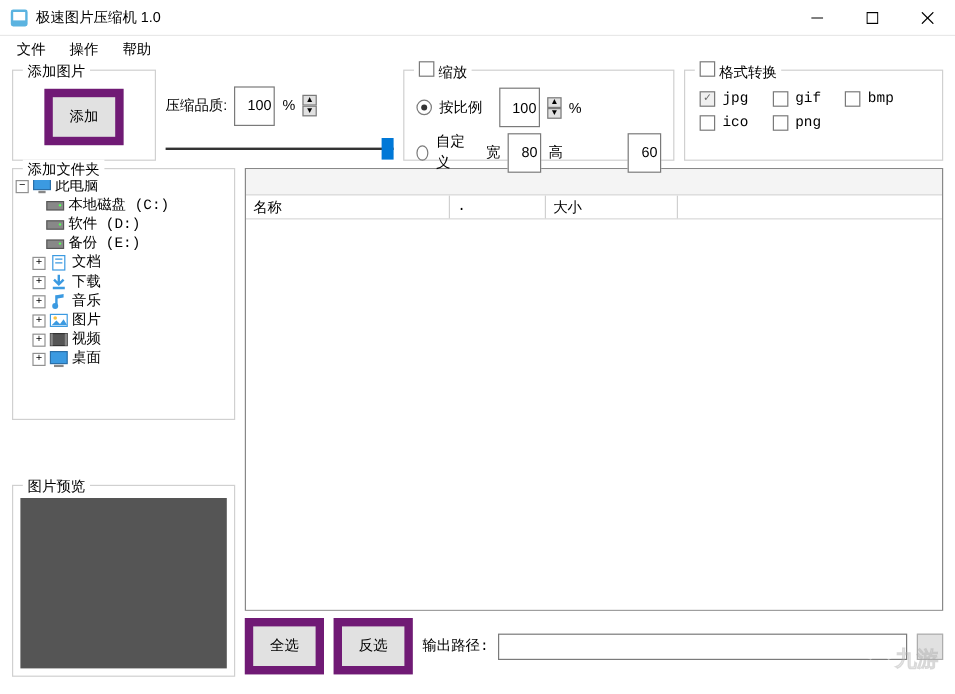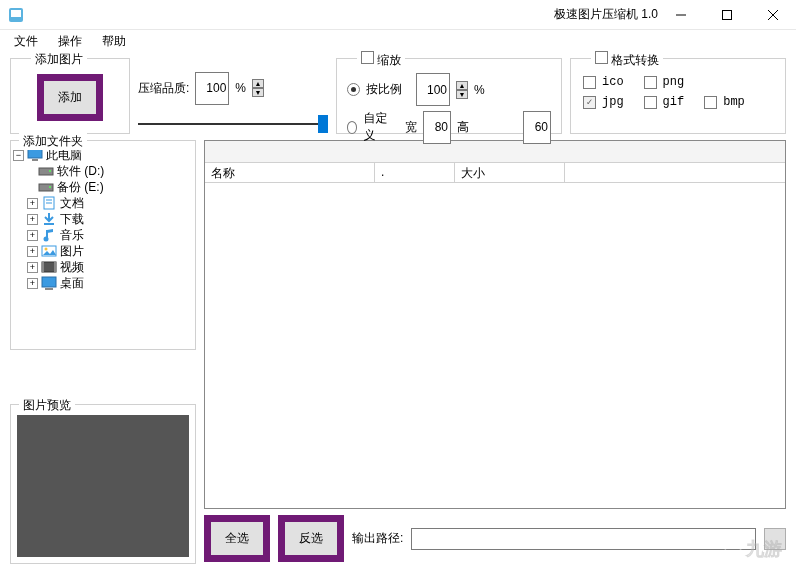--- a/index.html
+++ b/index.html
@@ -1,26 +1,26 @@
 <!DOCTYPE html>
 <html><head>
 <meta charset="utf-8">
 <style>
 * { box-sizing: border-box; margin: 0; padding: 0; }
 body { font-family: "Microsoft YaHei", SimSun, sans-serif; font-size: 12px; background: #fff; width: 796px; height: 578px; overflow: hidden; position: relative; }
 .titlebar { height: 30px; display: flex; align-items: center; padding-left: 8px; background: #fff; border-bottom: 1px solid #e8e8e8; }
 .titlebar .icon { width: 16px; height: 16px; margin-right: 6px; }
-.titlebar .title { flex: 1; font-size: 12px; text-align: right; }
+.titlebar .title { flex: 1; font-size: 12px; }
 .winbtns { display: flex; }
 .winbtn { width: 46px; height: 30px; display: flex; align-items: center; justify-content: center; cursor: pointer; }
 .menubar { height: 22px; display: flex; align-items: center; padding-left: 6px; gap: 4px; }
 .menuitem { padding: 2px 8px; cursor: pointer; }
 .toolbar { display: flex; padding: 6px 10px 0 10px; gap: 8px; }
 .groupbox { border: 1px solid #d0d0d0; position: relative; padding: 10px 10px 8px 10px; }
-.groupbox > legend, .groupbox > .legend { position: absolute; top: -8px; left: 20px; background: #fff; padding: 0 4px; font-size: 12px; }
+.groupbox > legend, .groupbox > .legend { position: absolute; top: -8px; left: 8px; background: #fff; padding: 0 4px; font-size: 12px; }
 .addgroup { width: 120px; display:flex; align-items:center; justify-content:center; height: 76px;}
 .btn { border: 7px solid #701a75; background: #e1e1e1; padding: 8px 14px; cursor: pointer; font-family: inherit; font-size: 12px; }
 .quality { flex: 0 0 190px; height:76px; display:flex; flex-direction:column; justify-content:center; border:none; padding-top:4px;}
 .qrow { display:flex; align-items:center; gap:6px; }
 .nbox { width: 34px; height: 33px; border: 1px solid #7a7a7a; text-align: right; padding-right: 2px; font-size:12px; }
 .spin { display:flex; flex-direction:column; }
 .spin div { width:12px; height:9px; border:1px solid #7a7a7a; display:flex; align-items:center; justify-content:center; font-size:7px; cursor:pointer; background:#e1e1e1;}
 .slider { width: 150px; margin-top: 18px; }
 .scale { width: 226px; height:76px; }
 .radio-row { display:flex; align-items:center; gap:6px; margin:4px 0; }
@@ -133,59 +133,69 @@
       <input class="nbox" style="width: 28px;" value="80">
       <span>高</span>
       <input class="nbox" style="width: 28px; margin-left: 48px;" value="60">
     </div>
   </div>
 
   <div class="groupbox fmtgroup">
     <span class="legend"><span class="chkbox"></span> <span>格式转换</span></span>
     <div class="chkrow">
       <span class="chk">
+          <span class="chkbox checked disabled"></span>
+          <span>jpg</span>
+        </span>
+      <span class="chk">
+          <span class="chkbox"></span>
+          <span>gif</span>
+        </span>
+      <span class="chk">
+          <span class="chkbox"></span>
+          <span>bmp</span>
+        </span>
+    </div>
+    <div class="chkrow">
+      <span class="chk">
           <span class="chkbox"></span>
           <span>ico</span>
         </span>
       <span class="chk">
           <span class="chkbox"></span>
           <span>png</span>
         </span>
     </div>
-    <div class="chkrow">
-      <span class="chk">
-          <span class="chkbox checked disabled"></span>
-          <span>jpg</span>
-        </span>
-      <span class="chk">
-          <span class="chkbox"></span>
-          <span>gif</span>
-        </span>
-      <span class="chk">
-          <span class="chkbox"></span>
-          <span>bmp</span>
-        </span>
-    </div>
-  </div>
-</div>
-
-<div class="main" style="height:430px;">
+  </div>
+</div>
+
+<div class="main" style="height:430px;font-family:Liberation Mono, monospace;">
   <div class="leftcol">
     <div class="treebox">
       <span class="legend">添加文件夹</span>
       <div class="tree" id="tree">
           <div class="row">
             <span class="expander">−</span>
             <span class="ticon">
               <svg width="16" height="14">
                 <rect x="1" y="1" width="14" height="9" fill="#3b9ae1" stroke="#2a6fa8"></rect>
                 <rect x="5" y="11" width="6" height="2" fill="#888"></rect>
               </svg>
             </span>
             <span>此电脑</span>
+          </div>
+          <div class="row indent1">
+            <span class="vline"></span>
+            <span class="ticon">
+              <svg width="16" height="14">
+                <rect x="1" y="4" width="14" height="7" fill="#888" stroke="#555"></rect>
+                <circle cx="12" cy="7" r="1" fill="#5f5"></circle>
+              </svg>
+            </span>
+            <span>本地磁盘 (C:)</span>
           </div>
           <div class="row indent1">
             <span class="vline"></span>
             <span class="ticon">
               <svg width="16" height="14">
                 <rect x="1" y="4" width="14" height="7" fill="#888" stroke="#555"></rect>
                 <circle cx="12" cy="7" r="1" fill="#5f5"></circle>
               </svg>
             </span>
             <span>软件 (D:)</span>

